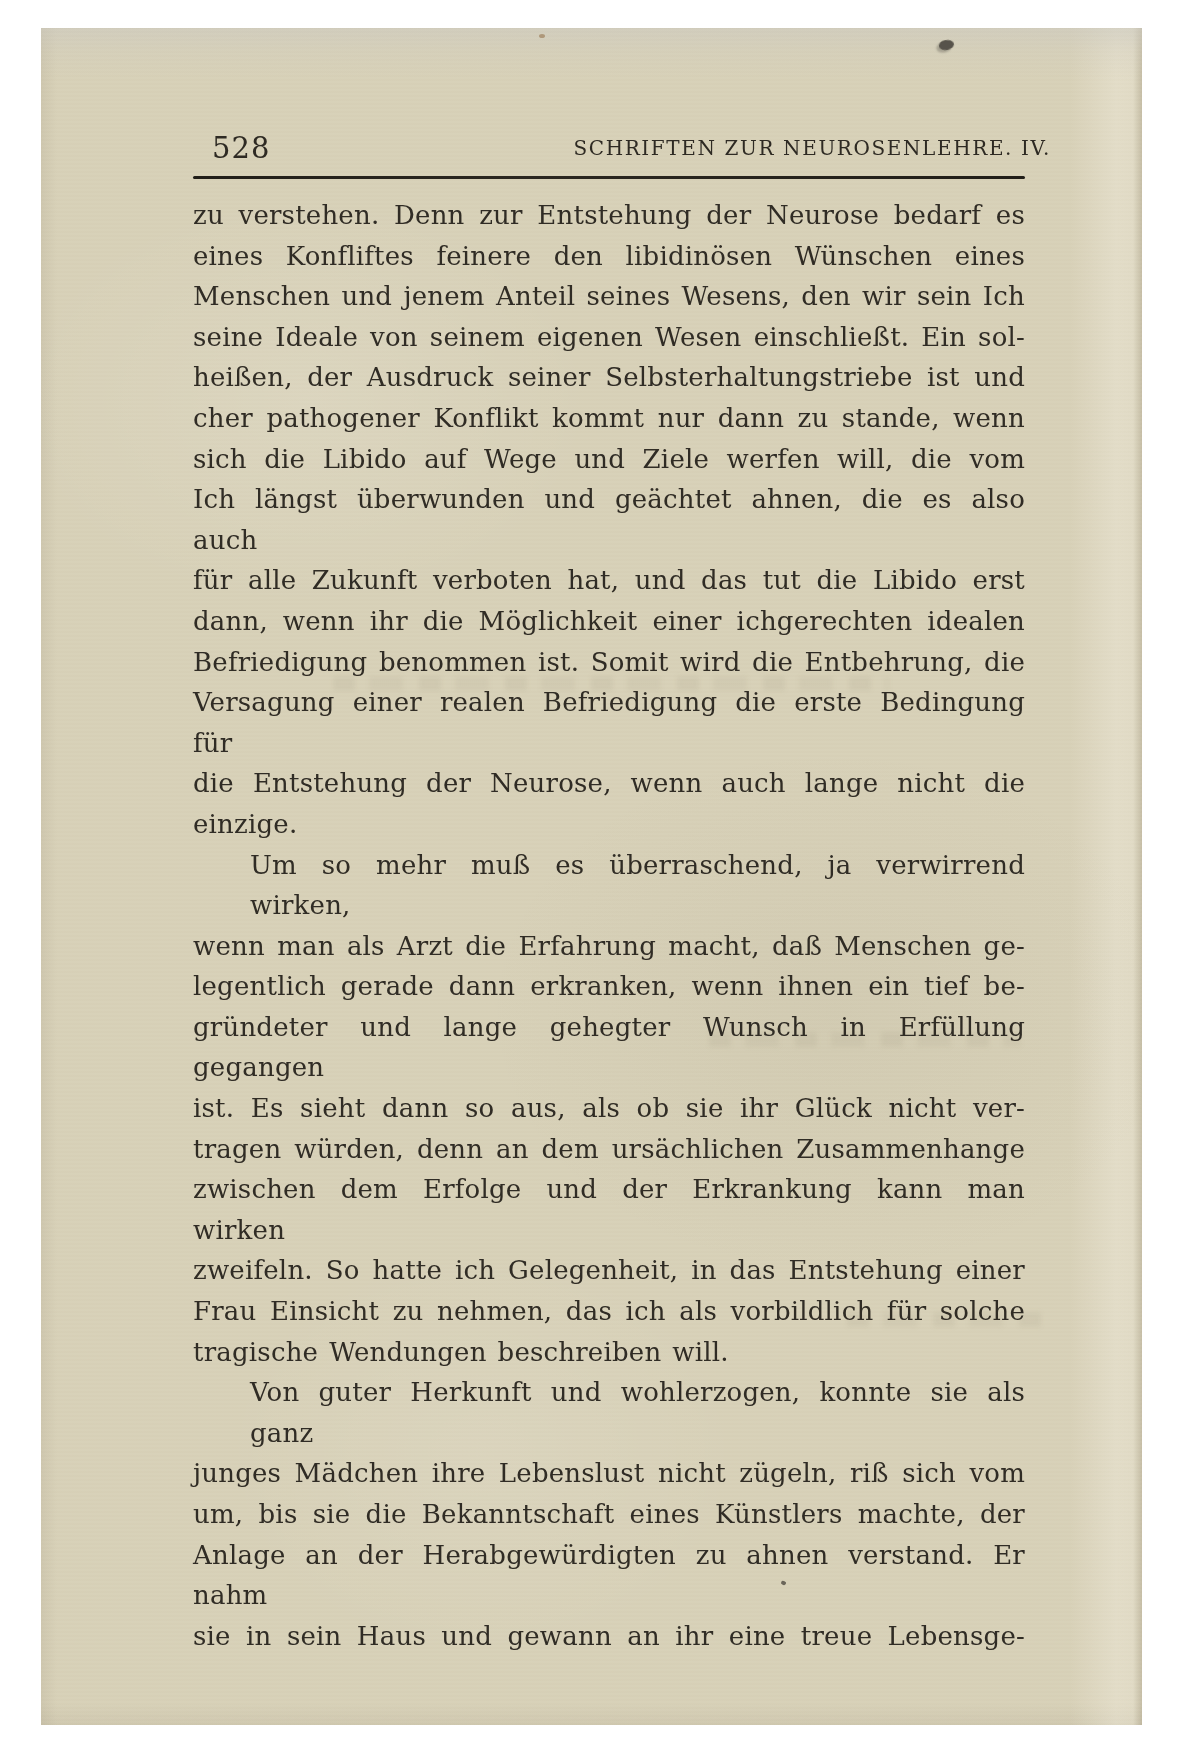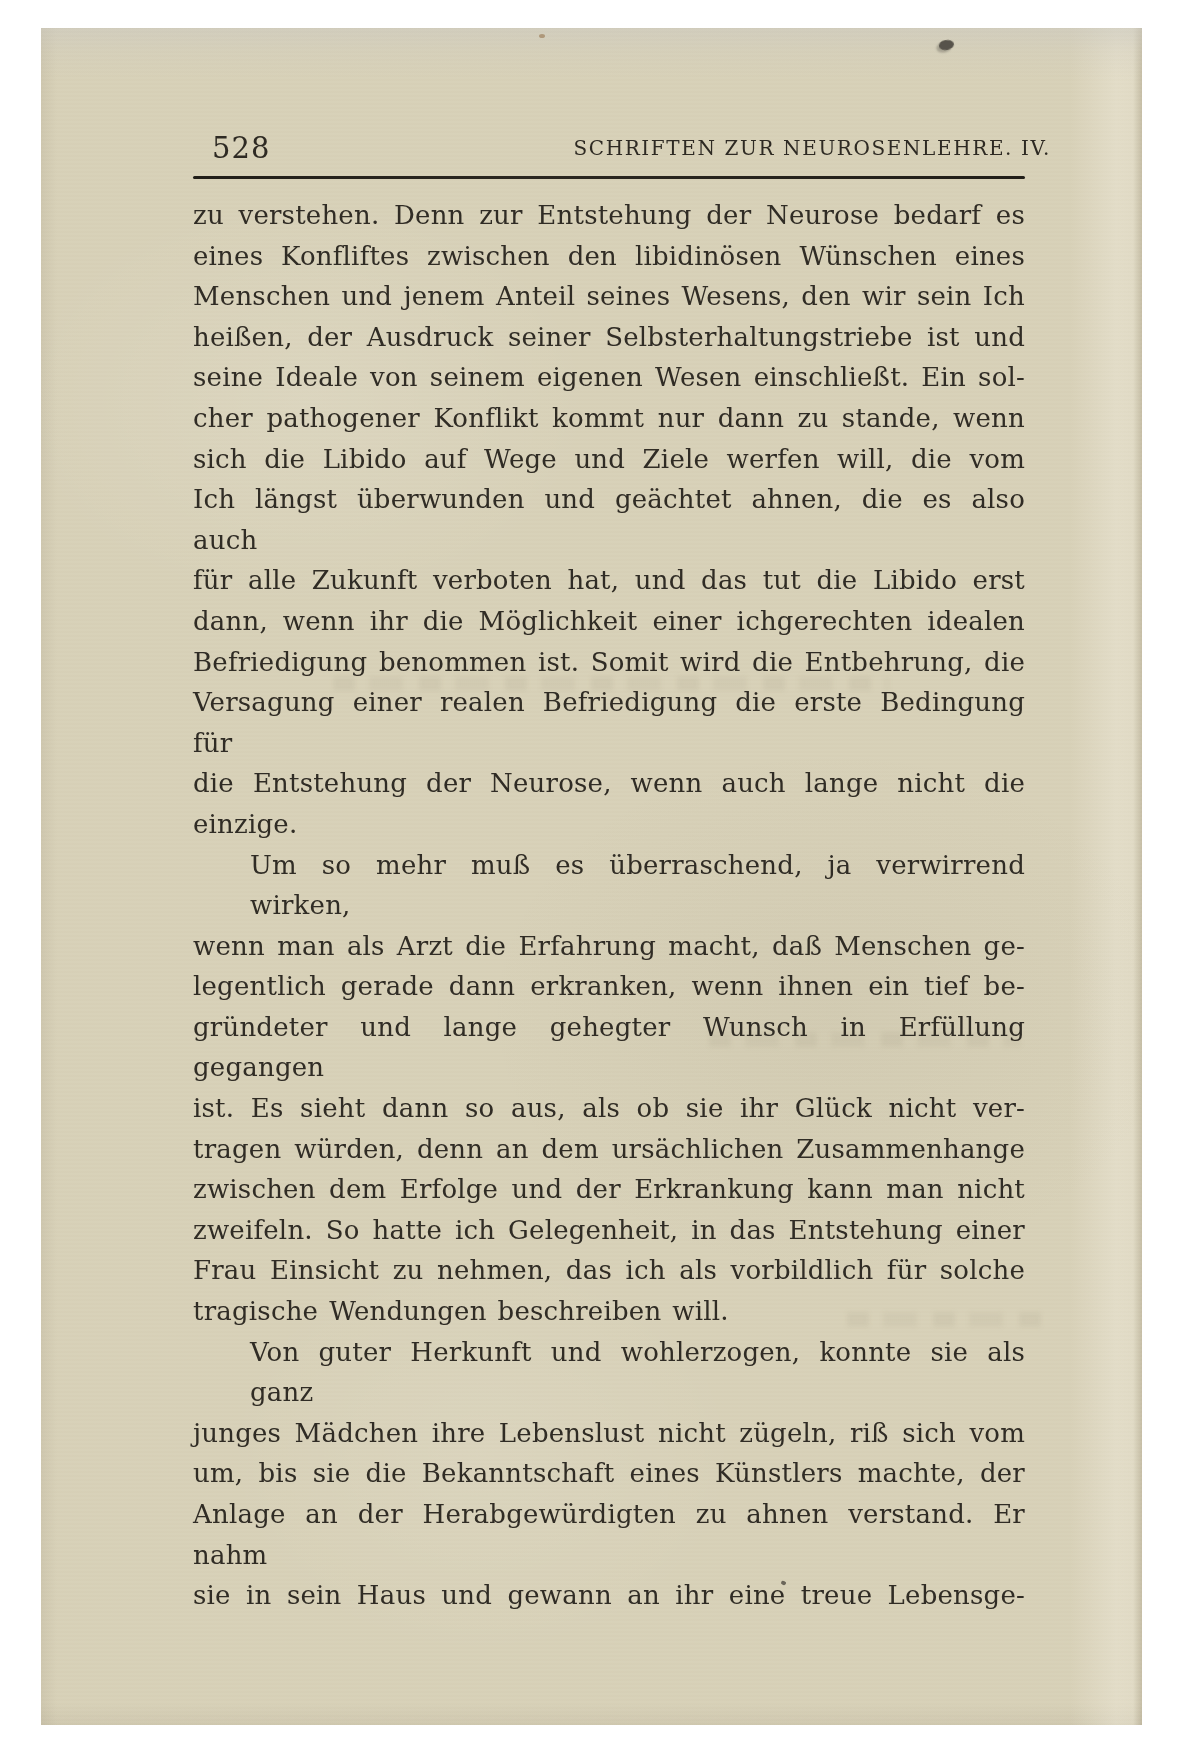--- a/index.html
+++ b/index.html
@@ -109,41 +109,41 @@
     <div class="ghost ghost-3"></div>
 
     <div class="running-head">
       <span class="pagenum">528</span>
       <span class="head-title">SCHRIFTEN ZUR NEUROSENLEHRE. IV.</span>
     </div>
     <div class="head-rule"></div>
 
     <div class="text-block">
       <div class="line">zu verstehen. Denn zur Entstehung der Neurose bedarf es</div>
-      <div class="line">eines Konfliftes zwischen den libidinösen Wünschen eines</div>
+      <div class="line">eines Konfliftes feinere den libidinösen Wünschen eines</div>
       <div class="line">Menschen und jenem Anteil seines Wesens, den wir sein Ich</div>
+      <div class="line">seine Ideale von seinem eigenen Wesen einschließt. Ein sol-</div>
       <div class="line">heißen, der Ausdruck seiner Selbsterhaltungstriebe ist und</div>
-      <div class="line">seine Ideale von seinem eigenen Wesen einschließt. Ein sol-</div>
       <div class="line">cher pathogener Konflikt kommt nur dann zu stande, wenn</div>
       <div class="line">sich die Libido auf Wege und Ziele werfen will, die vom</div>
       <div class="line">Ich längst überwunden und geächtet ahnen, die es also auch</div>
       <div class="line">für alle Zukunft verboten hat, und das tut die Libido erst</div>
       <div class="line">dann, wenn ihr die Möglichkeit einer ichgerechten idealen</div>
       <div class="line">Befriedigung benommen ist. Somit wird die Entbehrung, die</div>
       <div class="line">Versagung einer realen Befriedigung die erste Bedingung für</div>
       <div class="line">die Entstehung der Neurose, wenn auch lange nicht die</div>
       <div class="line para-end">einzige.</div>
 
       <div class="line indent">Um so mehr muß es überraschend, ja verwirrend wirken,</div>
       <div class="line">wenn man als Arzt die Erfahrung macht, daß Menschen ge-</div>
       <div class="line">legentlich gerade dann erkranken, wenn ihnen ein tief be-</div>
       <div class="line">gründeter und lange gehegter Wunsch in Erfüllung gegangen</div>
       <div class="line">ist. Es sieht dann so aus, als ob sie ihr Glück nicht ver-</div>
       <div class="line">tragen würden, denn an dem ursächlichen Zusammenhange</div>
-      <div class="line">zwischen dem Erfolge und der Erkrankung kann man nicht</div>
+      <div class="line">zwischen dem Erfolge und der Erkrankung kann man wirken</div>
       <div class="line">zweifeln. So hatte ich Gelegenheit, in das Entstehung einer</div>
       <div class="line">Frau Einsicht zu nehmen, das ich als vorbildlich für solche</div>
       <div class="line para-end">tragische Wendungen beschreiben will.</div>
 
       <div class="line indent">Von guter Herkunft und wohlerzogen, konnte sie als ganz</div>
       <div class="line">junges Mädchen ihre Lebenslust nicht zügeln, riß sich vom</div>
       <div class="line">um, bis sie die Bekanntschaft eines Künstlers machte, der</div>
       <div class="line">Anlage an der Herabgewürdigten zu ahnen verstand. Er nahm</div>
       <div class="line">sie in sein Haus und gewann an ihr eine treue Lebensge-</div>
     </div>

